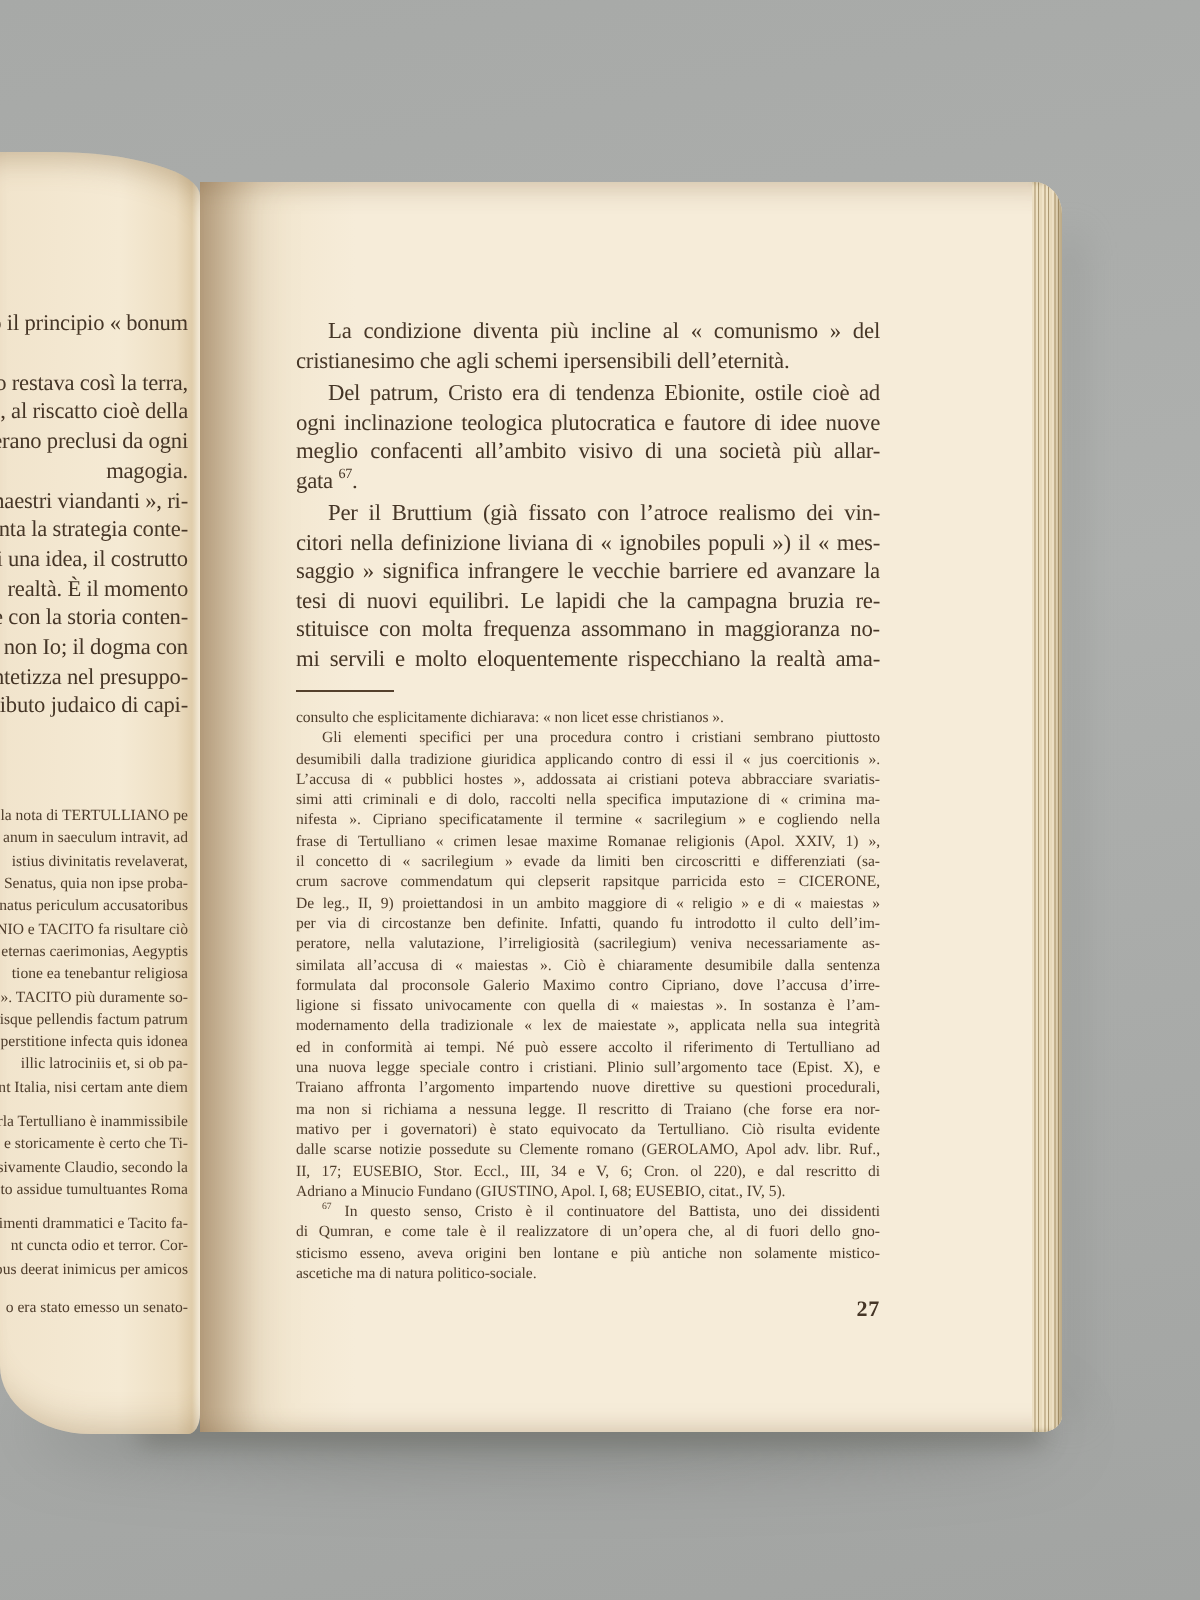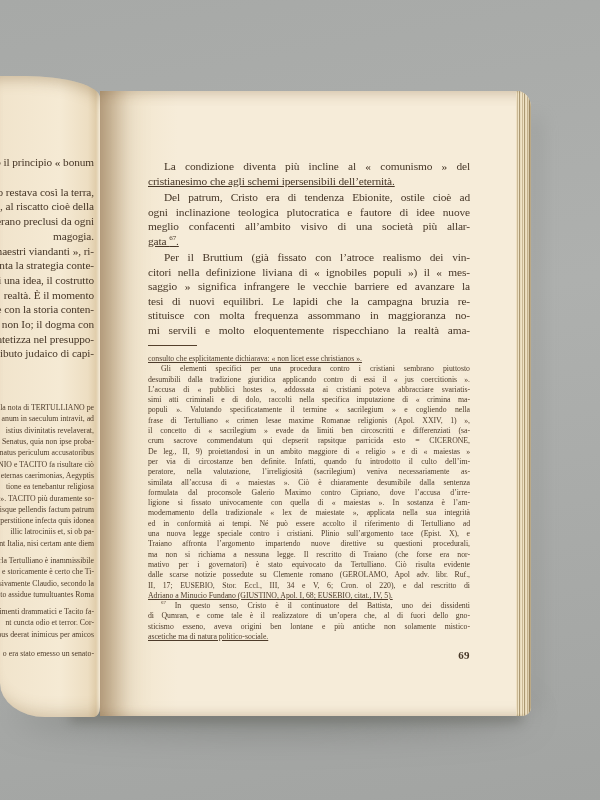--- a/index.html
+++ b/index.html
@@ -35,27 +35,27 @@
               background:linear-gradient(90deg,#e7d6b6 0%,#f2e6ce 7%,var(--page,#f6ecd9) 18%,var(--page,#f6ecd9) 100%);
               box-shadow:inset 36px 0 32px -24px rgba(100,66,34,.5),
                          inset 0 14px 12px -11px rgba(130,100,60,.25),
                          inset 0 -10px 10px -8px rgba(130,100,60,.22);}
   .fore-edge{position:absolute;top:0;right:0;width:15px;height:100%;
              background:repeating-linear-gradient(90deg,
                #f0e3c7 0 1px,#cab895 1px 2px,#efe2c4 2px 3px,
                #ab9872 3px 3.6px,#e8dabb 3.6px 5px);
              box-shadow:inset -2px 0 3px rgba(120,95,55,.45);}
   .page-content{position:absolute;left:0;top:0;width:416px;height:100%;
-                padding:68px 46px 0 48px;box-sizing:border-box;}
+                padding:68px 76px 0 48px;box-sizing:border-box;}
   .tl{text-align:justify;text-align-last:justify;overflow:hidden;}
   .ml{font-size:11.4px;line-height:14.5px;letter-spacing:-.12px;}
   .fl{font-size:7.8px;line-height:10.3px;letter-spacing:-.03px;color:#4d3b2a;}
   .p-first{text-indent:16px;}
   .fn-ind{text-indent:13px;}
-  .p-last,.fn-last{text-align-last:left;text-decoration:underline;}
+  .p-last,.fn-last{text-align-last:left;}
   sup{font-size:.62em;line-height:0;vertical-align:super;}
   .fn-rule{width:49px;border-top:1px solid #54402c;margin:8px 0 8px 0;}
   .page-number{text-align:right;margin-top:7px;font-weight:bold;font-size:11px;letter-spacing:.4px;}
 </style>
 </head>
 <body style="--page: #f6ecd9; --ink: #463627; --background: #a9aba9;">
 
 <div class="stage">
   <div class="shadow-a"></div>
   <div class="shadow-b"></div>
@@ -169,21 +169,21 @@
           <div class="tl fl fn-last">consulto che esplicitamente dichiarava: « non licet esse christianos ».</div>
 
           <div class="tl fl fn-ind">Gli elementi specifici per una procedura contro i cristiani sembrano piuttosto</div>
 
           <div class="tl fl">desumibili dalla tradizione giuridica applicando contro di essi il « jus coercitionis ».</div>
 
           <div class="tl fl">L’accusa di « pubblici hostes », addossata ai cristiani poteva abbracciare svariatis-</div>
 
           <div class="tl fl">simi atti criminali e di dolo, raccolti nella specifica imputazione di « crimina ma-</div>
 
-          <div class="tl fl">populi ». Valutando specificatamente il termine « sacrilegium » e cogliendo nella</div>
+          <div class="tl fl">nifesta ». Cipriano specificatamente il termine « sacrilegium » e cogliendo nella</div>
 
           <div class="tl fl">frase di Tertulliano « crimen lesae maxime Romanae religionis (Apol. XXIV, 1) »,</div>
 
           <div class="tl fl">il concetto di « sacrilegium » evade da limiti ben circoscritti e differenziati (sa-</div>
 
           <div class="tl fl">crum sacrove commendatum qui clepserit rapsitque parricida esto = CICERONE,</div>
 
           <div class="tl fl">De leg., II, 9) proiettandosi in un ambito maggiore di « religio » e di « maiestas »</div>
 
           <div class="tl fl">per via di circostanze ben definite. Infatti, quando fu introdotto il culto dell’im-</div>
@@ -215,16 +215,16 @@
           <div class="tl fl fn-last">Adriano a Minucio Fundano (GIUSTINO, Apol. I, 68; EUSEBIO, citat., IV, 5).</div>
 
           <div class="tl fl fn-ind"><sup>67</sup> In questo senso, Cristo è il continuatore del Battista, uno dei dissidenti</div>
 
           <div class="tl fl">di Qumran, e come tale è il realizzatore di un’opera che, al di fuori dello gno-</div>
 
           <div class="tl fl">sticismo esseno, aveva origini ben lontane e più antiche non solamente mistico-</div>
 
           <div class="tl fl fn-last">ascetiche ma di natura politico-sociale.</div>
         </div>
-      <div class="page-number">69</div>
+      <div class="page-number">27</div>
     </div>
   </div>
 </div>
 
 </body></html>

